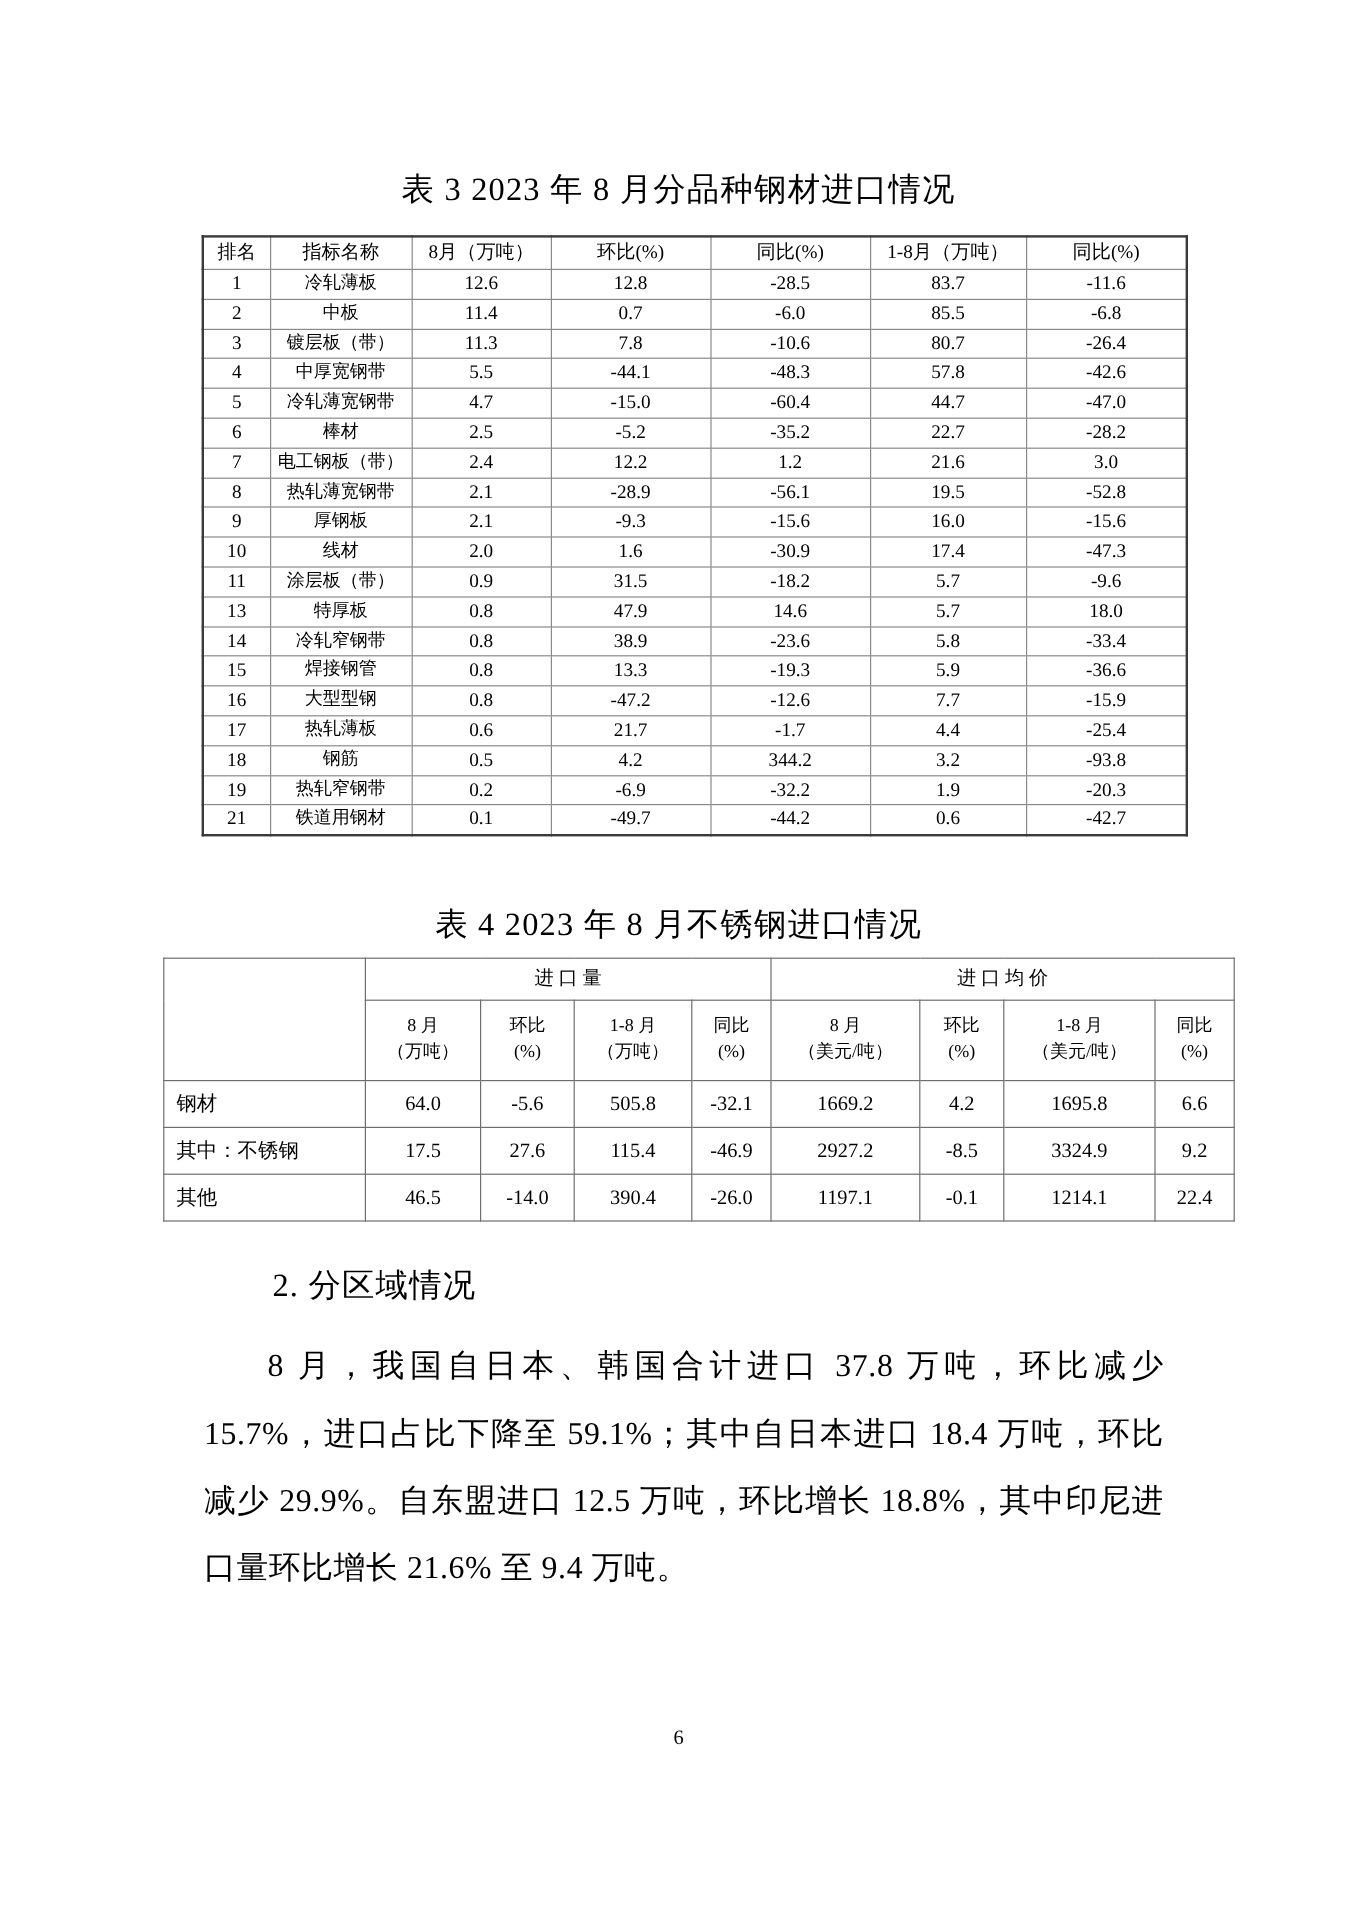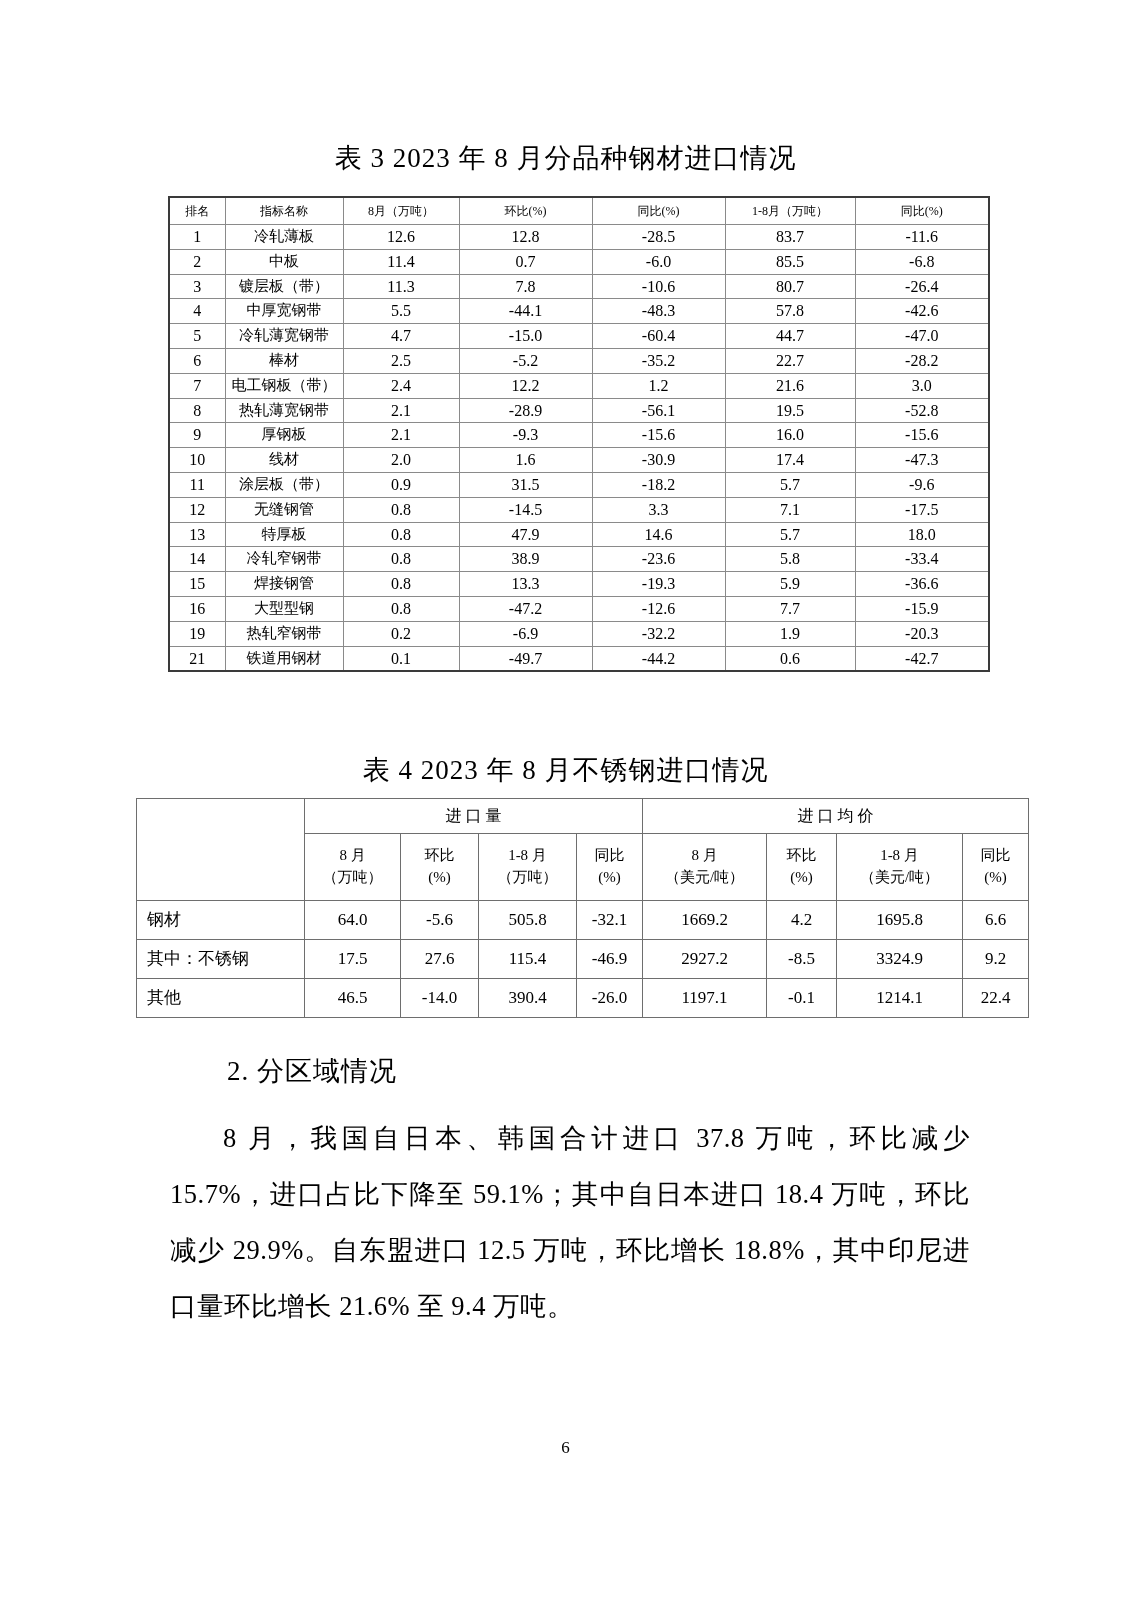--- a/index.html
+++ b/index.html
@@ -60,21 +60,21 @@
     border: 2px solid #3a3a3a;
   }
   #table3 td {
     height: 23.8px;
     line-height: 23.8px;
     font-size: 15px;
     white-space: nowrap;
     overflow: hidden;
   }
   #table3 td.hdr {
-    font-size: 12px;
+    font-size: 16px;
     height: 26px;
     line-height: 26px;
   }
   #table3 td.num {
     font-size: 16px;
     font-family: "Liberation Serif", "DejaVu Serif", serif;
   }
   #table3 td.name {
     font-size: 15px;
   }
@@ -294,29 +294,20 @@
           <tr>
             <td class="rank">11</td>
             <td class="name">涂层板（带）</td>
             <td class="num">0.9</td>
             <td class="num">31.5</td>
             <td class="num">-18.2</td>
             <td class="num">5.7</td>
             <td class="num">-9.6</td>
           </tr>
           <tr>
-            <td class="rank">12</td>
-            <td class="name">无缝钢管</td>
-            <td class="num">0.8</td>
-            <td class="num">-14.5</td>
-            <td class="num">3.3</td>
-            <td class="num">7.1</td>
-            <td class="num">-17.5</td>
-          </tr>
-          <tr>
             <td class="rank">13</td>
             <td class="name">特厚板</td>
             <td class="num">0.8</td>
             <td class="num">47.9</td>
             <td class="num">14.6</td>
             <td class="num">5.7</td>
             <td class="num">18.0</td>
           </tr>
           <tr>
             <td class="rank">14</td>
@@ -337,20 +328,38 @@
             <td class="num">-36.6</td>
           </tr>
           <tr>
             <td class="rank">16</td>
             <td class="name">大型型钢</td>
             <td class="num">0.8</td>
             <td class="num">-47.2</td>
             <td class="num">-12.6</td>
             <td class="num">7.7</td>
             <td class="num">-15.9</td>
+          </tr>
+          <tr>
+            <td class="rank">17</td>
+            <td class="name">热轧薄板</td>
+            <td class="num">0.6</td>
+            <td class="num">21.7</td>
+            <td class="num">-1.7</td>
+            <td class="num">4.4</td>
+            <td class="num">-25.4</td>
+          </tr>
+          <tr>
+            <td class="rank">18</td>
+            <td class="name">钢筋</td>
+            <td class="num">0.5</td>
+            <td class="num">4.2</td>
+            <td class="num">344.2</td>
+            <td class="num">3.2</td>
+            <td class="num">-93.8</td>
           </tr>
           <tr>
             <td class="rank">19</td>
             <td class="name">热轧窄钢带</td>
             <td class="num">0.2</td>
             <td class="num">-6.9</td>
             <td class="num">-32.2</td>
             <td class="num">1.9</td>
             <td class="num">-20.3</td>
           </tr>

